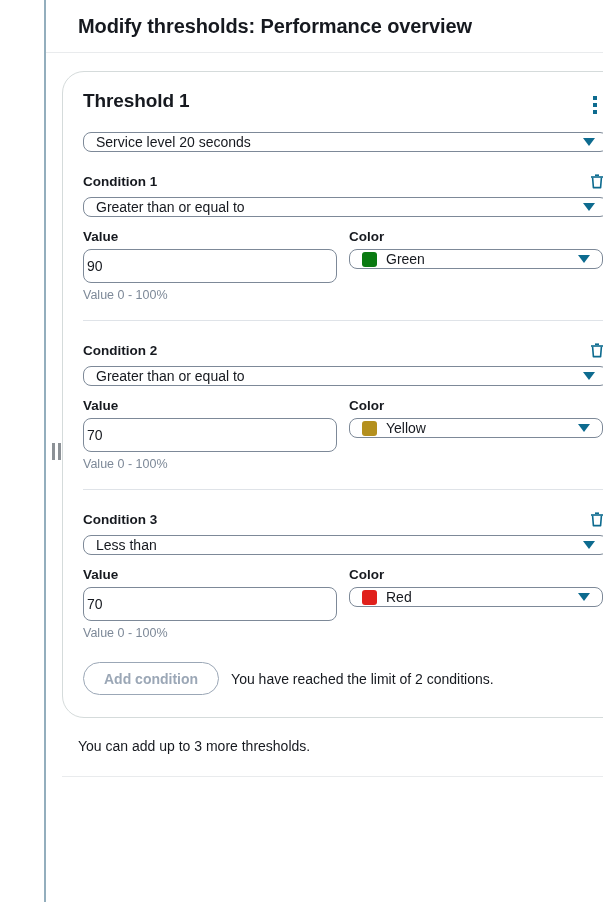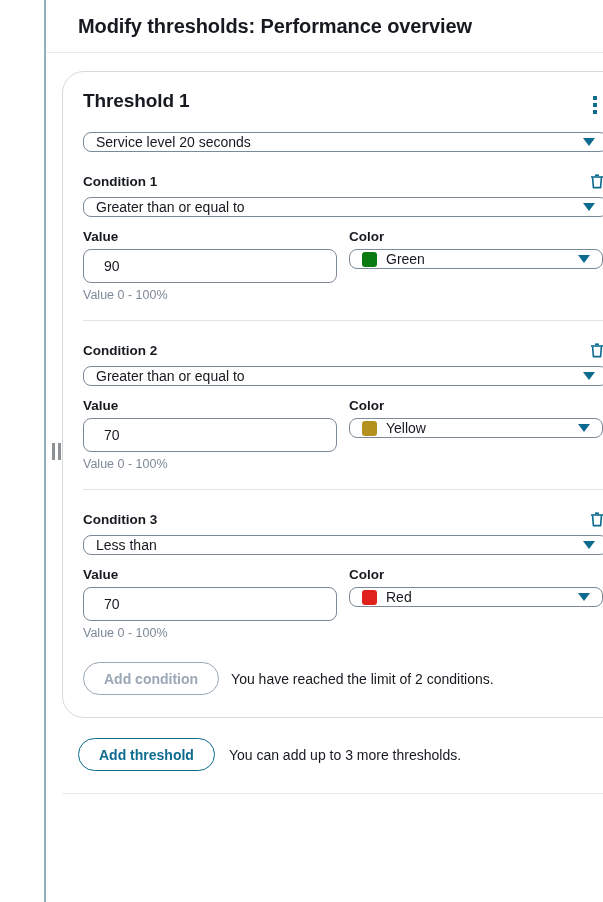--- a/index.html
+++ b/index.html
@@ -196,21 +196,21 @@
     margin-right: 9px;
     flex: none;
   }
 
   .input {
     height: 34px;
     border: 1px solid #7d8998;
     border-radius: 8px;
     background: #ffffff;
     box-sizing: border-box;
-    padding: 0 20px;
+    padding: 0 3px;
     font-size: 14px;
     font-family: "Liberation Sans", sans-serif;
     color: #16191f;
     width: 100%;
     outline: none;
   }
 
   .hint {
     font-size: 12.5px;
     color: #7d8998;
@@ -424,19 +424,18 @@
       <div class="addcond-row">
         <button class="btn-outline disabled">Add condition</button>
         <span class="inline-note">You have reached the limit of 2 conditions.</span>
       </div>
 
     </div>
   </div>
 
   <div class="footer">
     <div class="footer-row">
-      <button class="btn-outline">Add threshold</button>
       <span class="inline-note">You can add up to 3 more thresholds.</span>
     </div>
     <div class="footer-rule"></div>
   </div>
 
 </div>
 
 </body></html>

